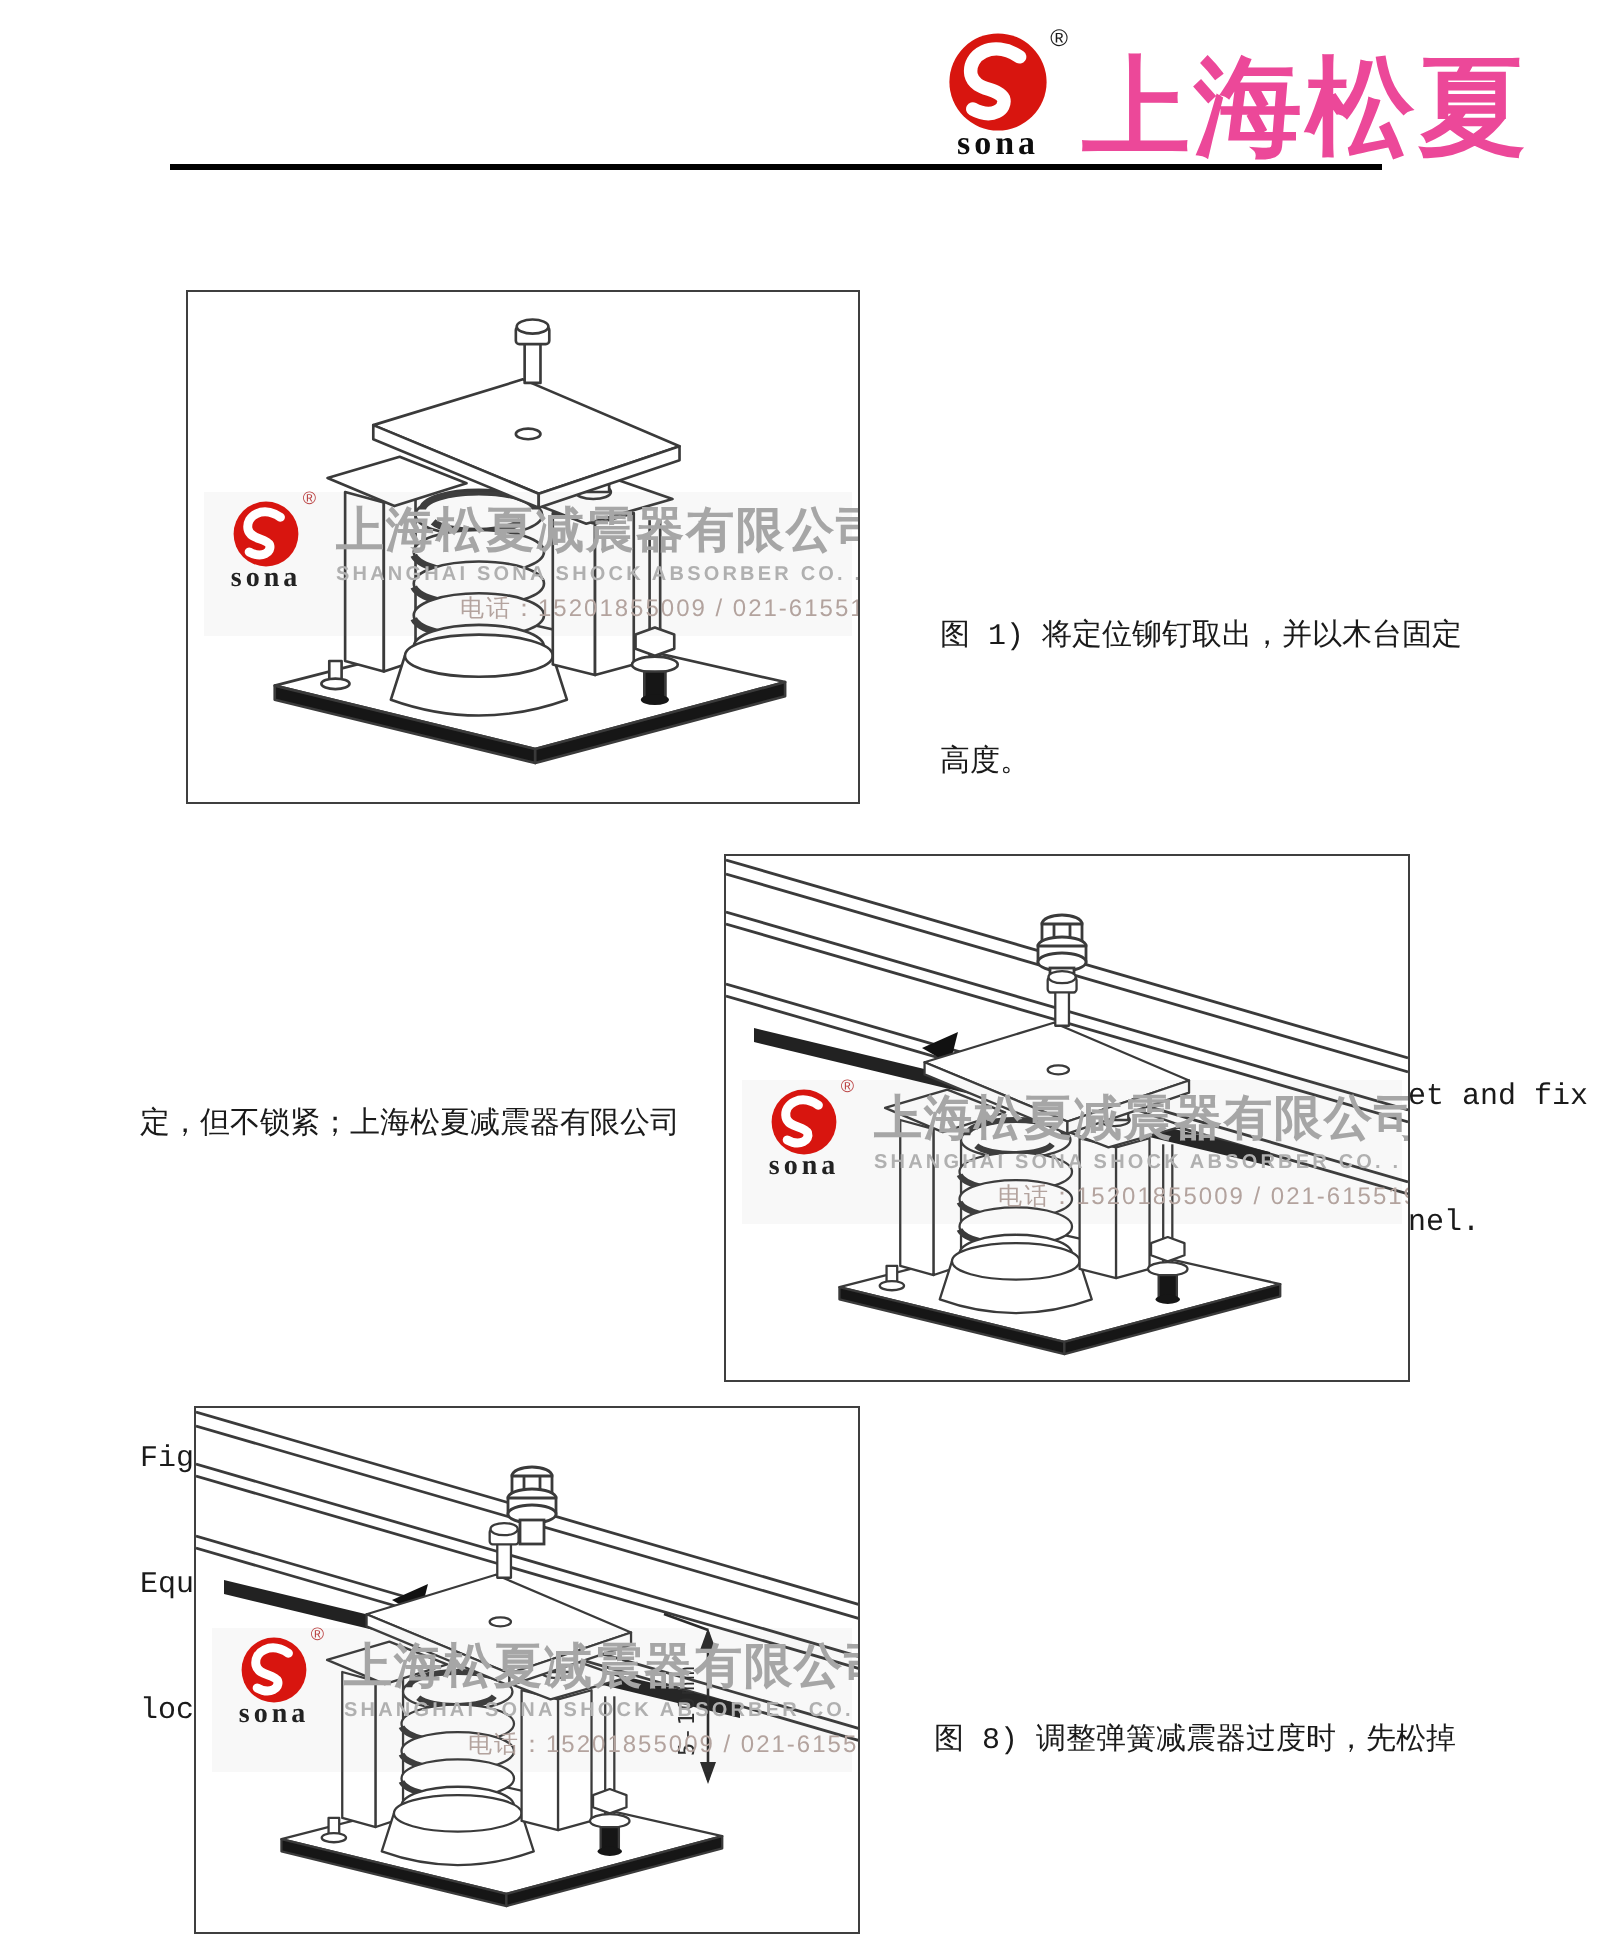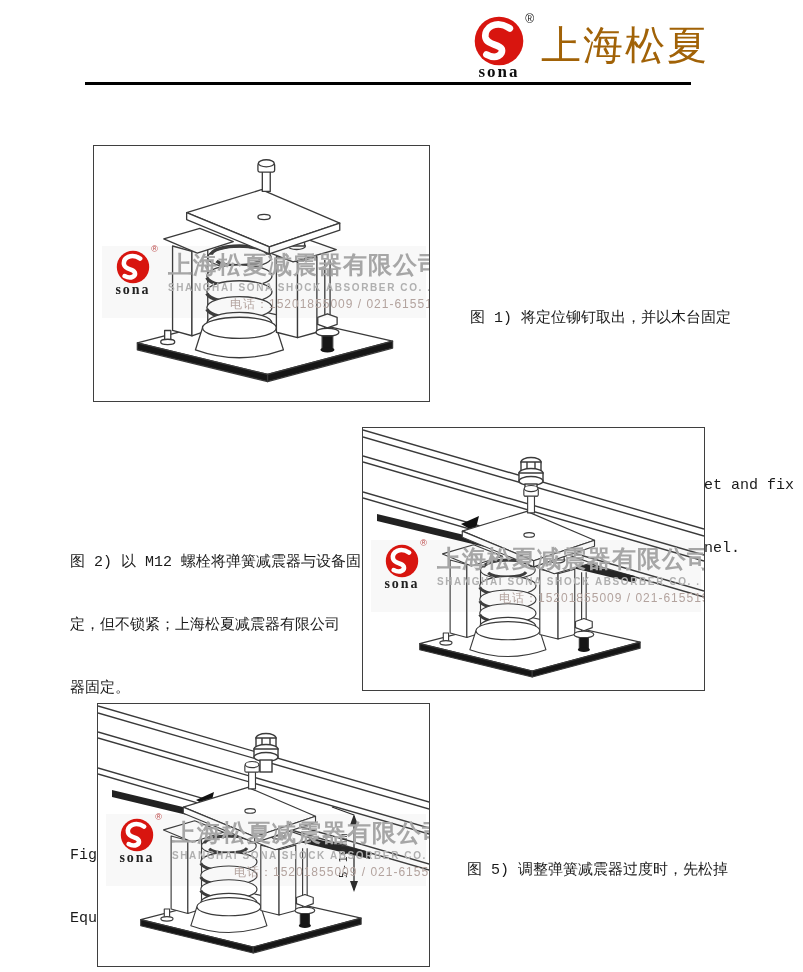--- a/index.html
+++ b/index.html
@@ -5,22 +5,22 @@
   html,body{margin:0;padding:0;background:#fff;}
   .page{position:relative;width:803px;height:972px;background:#fff;overflow:hidden;
         font-family:"Liberation Sans",sans-serif;color:#111;}
 
   
   .logo{position:absolute;left:468px;top:14px;width:62px;text-align:center;}
   .logo svg{width:54px;height:54px;display:block;margin:0 auto;}
   .reg{position:absolute;top:-2px;right:-4px;font-size:12px;color:#1a1a1a;}
   .logo-word{font-family:"Liberation Serif",serif;font-weight:bold;font-size:17px;
              letter-spacing:2px;color:#0d0d0d;margin-top:-6px;}
-  .brand{position:absolute;left:541px;top:18px;margin:0;font-size:40px;font-weight:400;
-         letter-spacing:2px;color:#a16207;white-space:nowrap;}
+  .brand{position:absolute;left:541px;top:18px;margin:0;font-size:54px;font-weight:700;
+         letter-spacing:2px;color:#ec4899;white-space:nowrap;}
   .rule{position:absolute;left:85px;top:82px;width:606px;height:3px;background:#000;}
 
   
   .imgbox{position:absolute;background:#fff;border:1.5px solid #3f3f3f;overflow:hidden;}
   .box1{left:93px;top:145px;width:335px;height:255px;}
   .box2{left:362px;top:427px;width:341px;height:262px;}
   .box3{left:97px;top:703px;width:331px;height:262px;}
   svg.drawing{position:absolute;left:0;top:0;width:100%;height:100%;}
 
   
@@ -153,32 +153,31 @@
         <div class="wm-zh">上海松夏减震器有限公司</div>
         <div class="wm-en">SHANGHAI  SONA  SHOCK  ABSORBER  CO. . LTD</div>
         <div class="wm-phone">电话：15201855009 / 021-61551911</div>
       </div>
     </div>
   </div>
 
   <div class="cap cap1">
     <div class="zh">
       <div>图 1) 将定位铆钉取出，并以木台固定</div>
+      <div>高度。</div>
     </div>
     <div class="en">
       <div>Fig 1) Remove quilting rivet and fix</div>
       <div>the  height with wooden panel.</div>
     </div>
   </div>
 
   <div class="cap cap2">
     <div class="zh">
-      <div>图 2) 以 M12 螺栓将弹簧减震器与设备固</div>
       <div>定，但不锁紧；上海松夏减震器有限公司</div>
-      <div>器固定。</div>
     </div>
     <div class="en">
       <div>Fig 2) Fasten the isolator and the</div>
       <div>Equipment  with M12 fixed bolt without</div>
       <div>locking it. Fasten  the isolator with</div>
       
     </div>
   </div>
 
   <div class="imgbox box2 f2">
@@ -225,18 +224,18 @@
       <div class="wm-text">
         <div class="wm-zh">上海松夏减震器有限公司</div>
         <div class="wm-en">SHANGHAI  SONA  SHOCK  ABSORBER  CO. . LTD</div>
         <div class="wm-phone">电话：15201855009 / 021-61551911</div>
       </div>
     </div>
   </div>
 
   <div class="cap cap3">
     <div class="zh">
-      <div>图 5) 调整弹簧减震器过度时，先松掉</div>
+      <div>图 8) 调整弹簧减震器过度时，先松掉</div>
     </div>
     
   </div>
 
 </div>
 
 </body></html>

